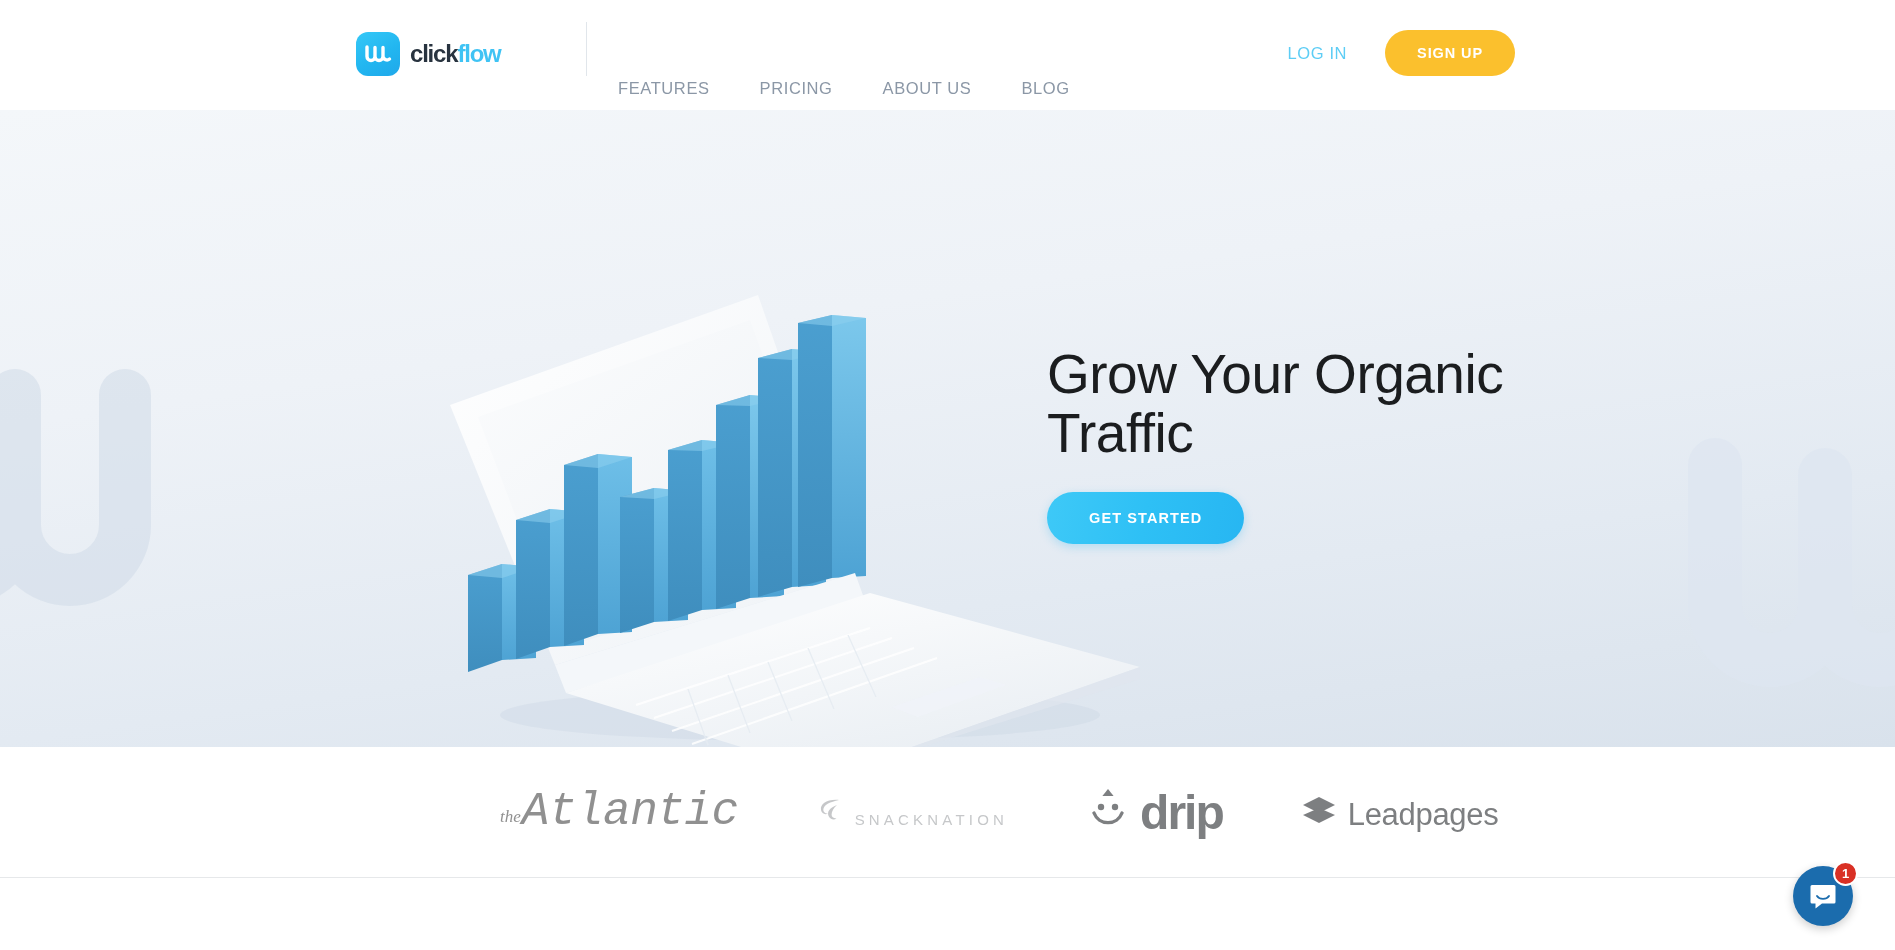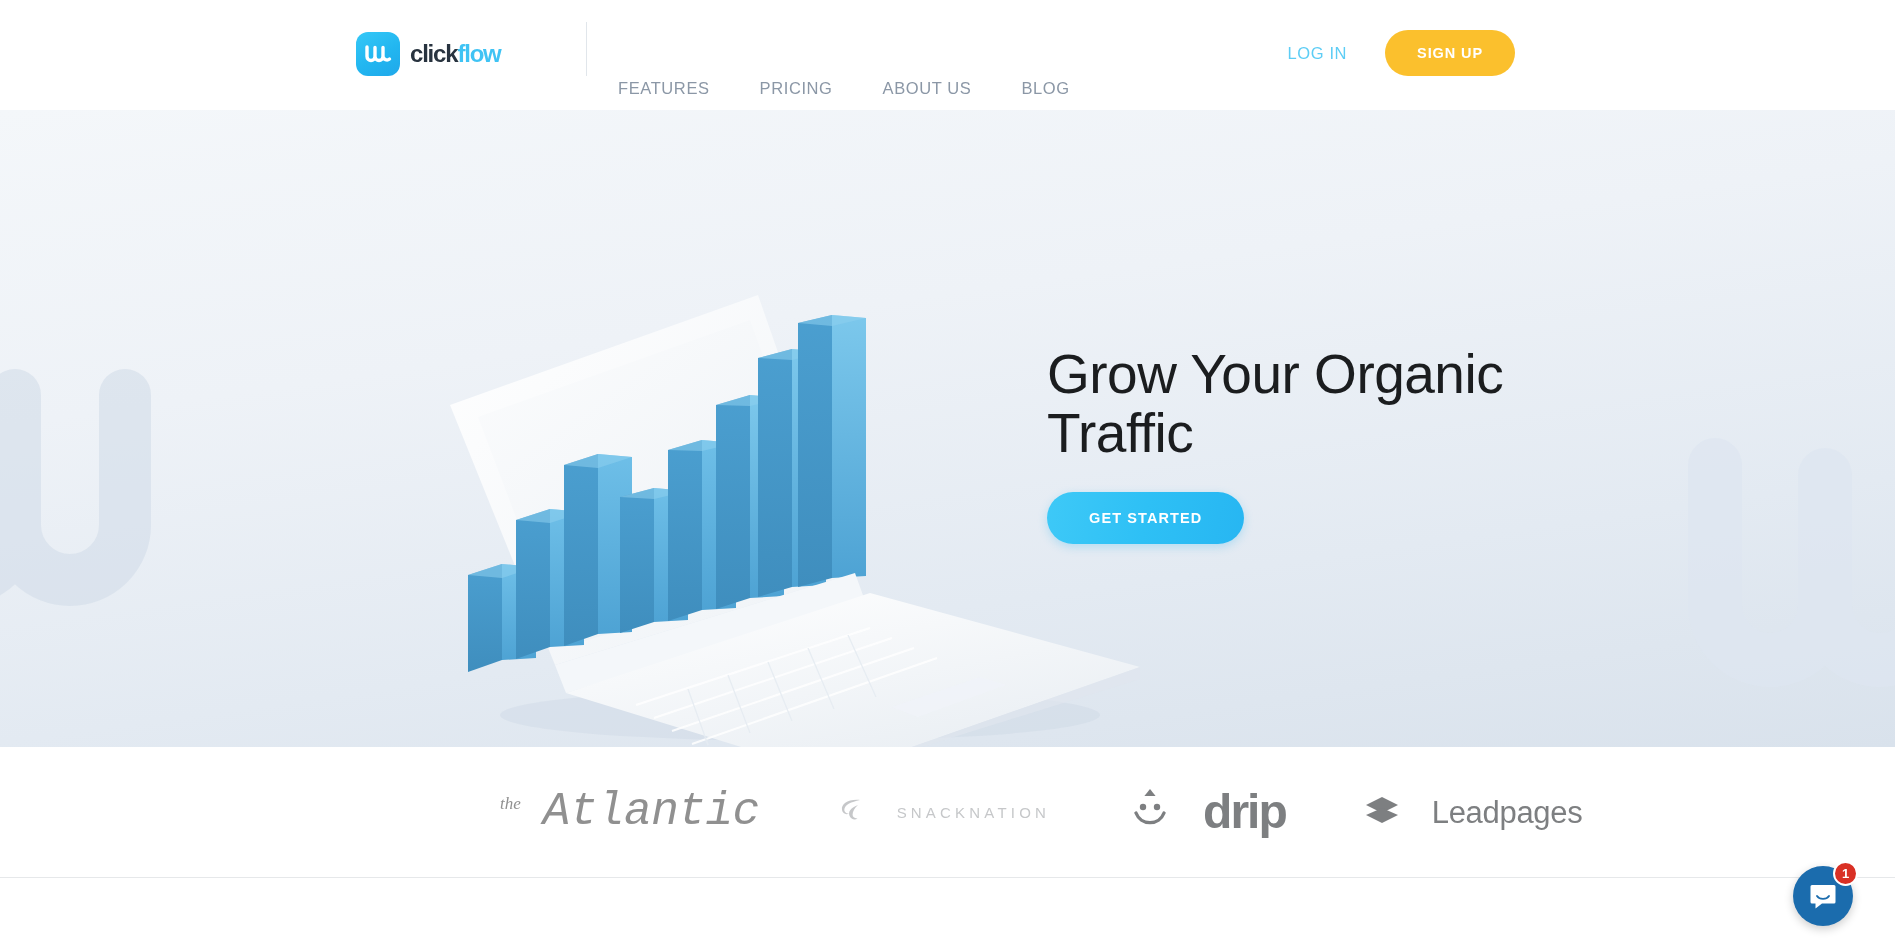--- a/index.html
+++ b/index.html
@@ -89,21 +89,21 @@
   }
 
   
   .logo-strip {
     position: absolute; top: 747px; left: 0;
     width: 1895px; height: 130px;
     background: #ffffff;
     display: flex; align-items: center;
   }
   .logo-row { position: absolute; left: 500px; top: 0; height: 130px; display: flex; align-items: center; }
-  .logo-item { display: flex; align-items: center; opacity: 0.95; gap: 21px; }
+  .logo-item { display: flex; align-items: flex-end; opacity: 0.95; }
   .logo-atlantic { margin-right: 76px; }
   .logo-snack { margin-right: 80px; }
   .logo-drip { margin-right: 78px; }
   .logo-leadpages { }
 
   .atl-the {
     font-family: "Liberation Serif", serif; font-style: italic;
     font-size: 17px; color: #8b8b8b; margin-right: 1px; position: relative; top: -8px;
   }
   .atl-name {

